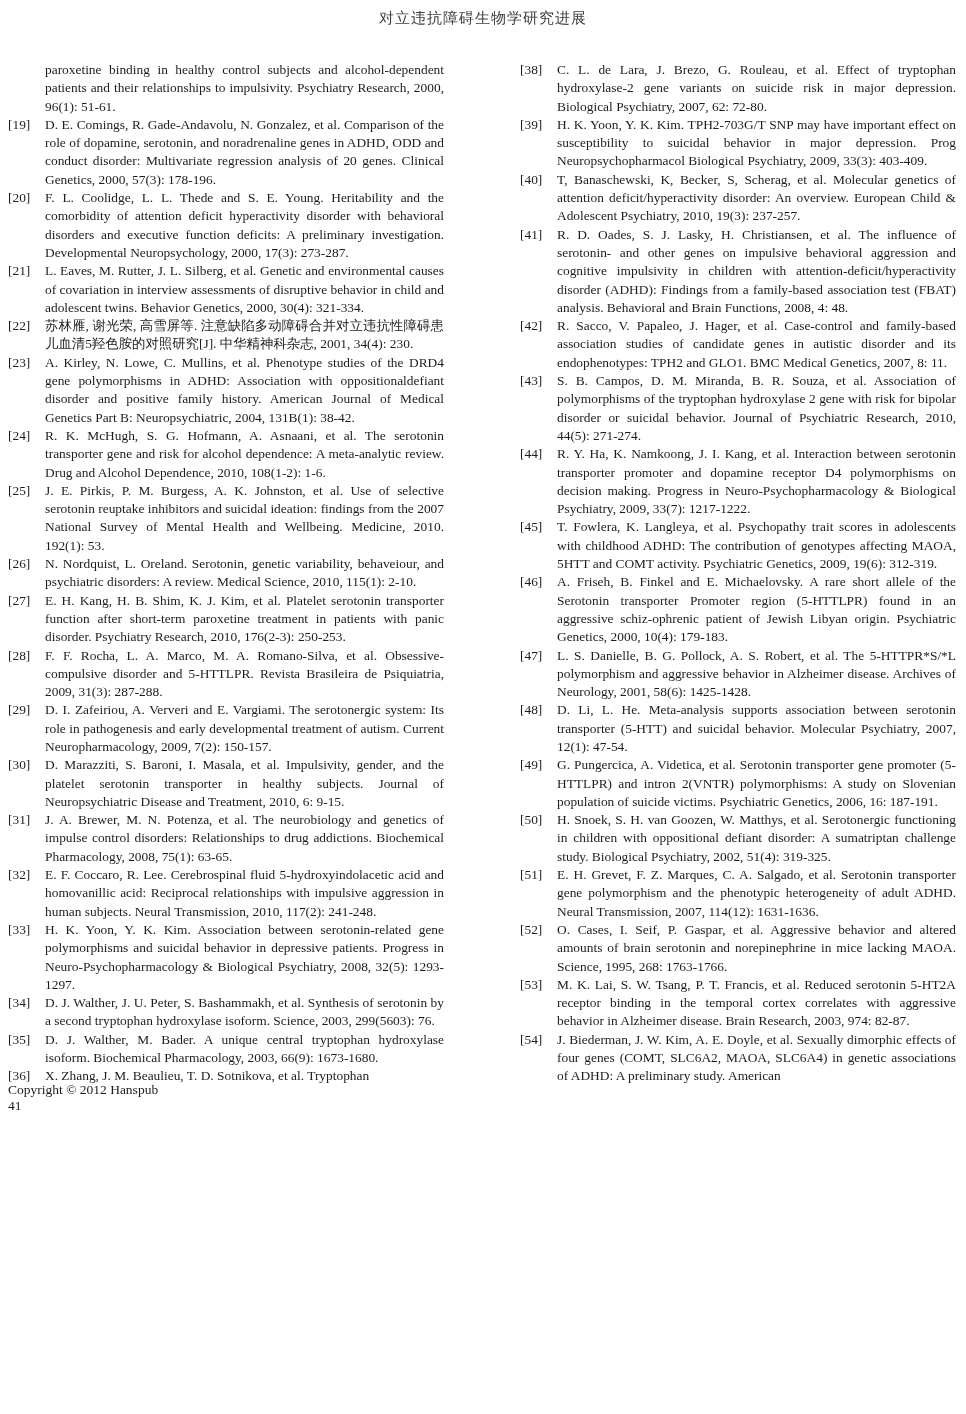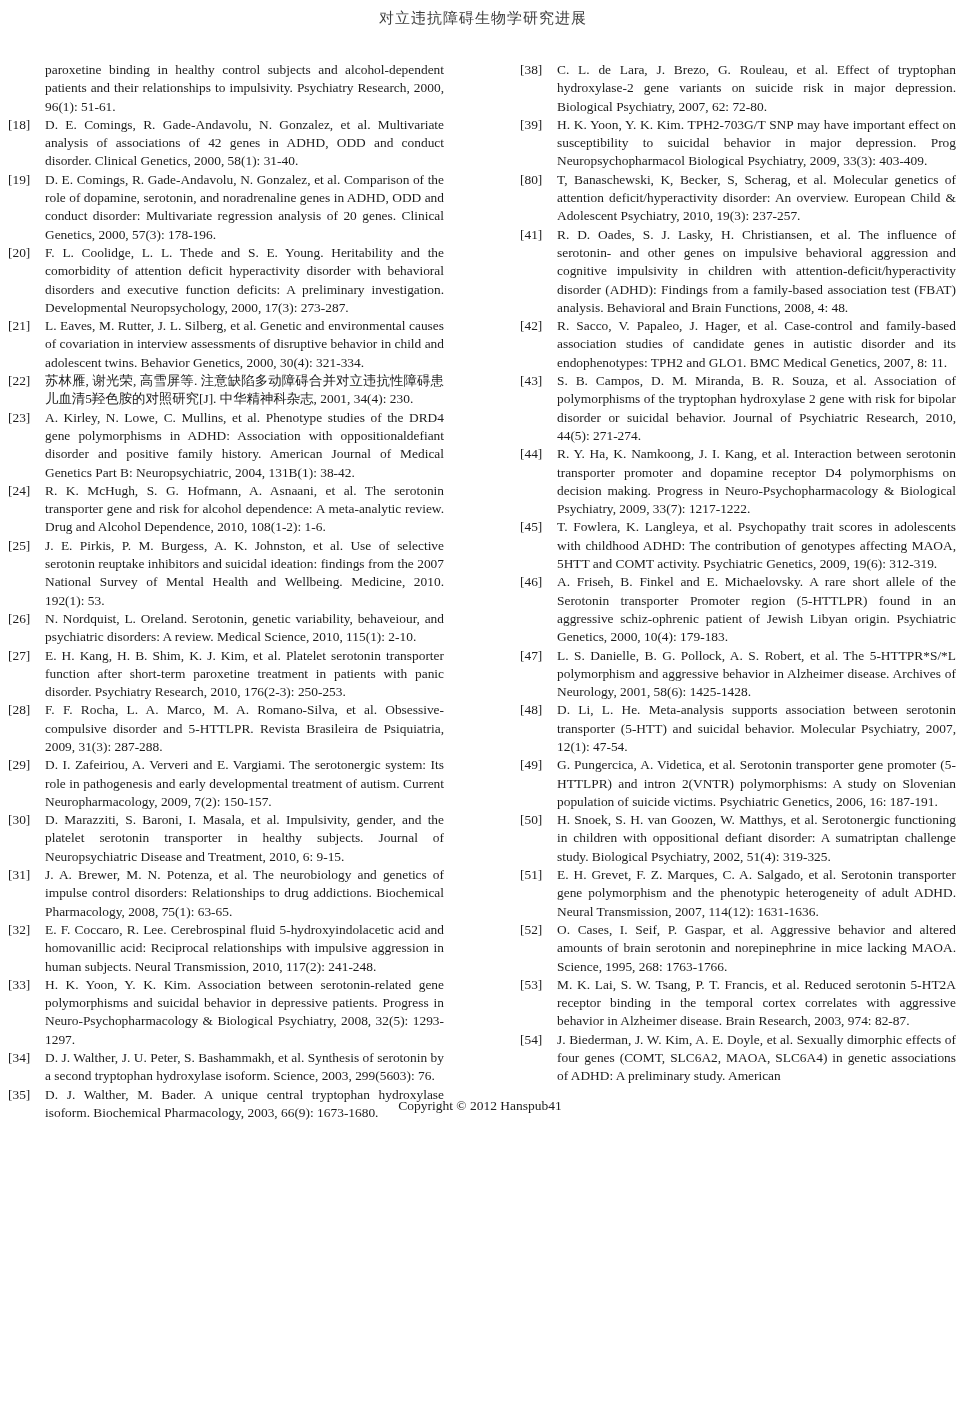--- a/index.html
+++ b/index.html
@@ -41,43 +41,40 @@
     flex: 1 1 auto;
     text-align: justify;
   }
   .footer {
     position: absolute;
     left: 0;
     right: 0;
     bottom: 6px;
     padding: 0 14px 0 8px;
     display: flex;
-    justify-content: center;
+    justify-content: space-between;
     font-size: 13.5px;
     color: #1c1c1c;
+    flex-direction: column;
   }
 </style>
 </head>
 <body>
 
 <div class="page">
 
   <div class="header">对立违抗障碍生物学研究进展</div>
 
   <div class="content">
     <div class="col">
         <div class="ref">
           <span class="num"></span>
           <span class="txt">paroxetine binding in healthy control subjects and alcohol-dependent patients and their relationships to impulsivity. Psychiatry Research, 2000, 96(1): 51-61.</span>
         </div>
         <div class="ref">
-          <span class="num">[18]</span>
-          <span class="txt">D. E. Comings, R. Gade-Andavolu, N. Gonzalez, et al. Multivariate analysis of associations of 42 genes in ADHD, ODD and conduct disorder. Clinical Genetics, 2000, 58(1): 31-40.</span>
-        </div>
-        <div class="ref">
           <span class="num">[19]</span>
           <span class="txt">D. E. Comings, R. Gade-Andavolu, N. Gonzalez, et al. Comparison of the role of dopamine, serotonin, and noradrenaline genes in ADHD, ODD and conduct disorder: Multivariate regression analysis of 20 genes. Clinical Genetics, 2000, 57(3): 178-196.</span>
         </div>
         <div class="ref">
           <span class="num">[20]</span>
           <span class="txt">F. L. Coolidge, L. L. Thede and S. E. Young. Heritability and the comorbidity of attention deficit hyperactivity disorder with behavioral disorders and executive function deficits: A preliminary investigation. Developmental Neuropsychology, 2000, 17(3): 273-287.</span>
         </div>
         <div class="ref">
           <span class="num">[21]</span>
           <span class="txt">L. Eaves, M. Rutter, J. L. Silberg, et al. Genetic and environmental causes of covariation in interview assessments of disruptive behavior in child and adolescent twins. Behavior Genetics, 2000, 30(4): 321-334.</span>
@@ -146,21 +143,21 @@
     <div class="col">
         <div class="ref">
           <span class="num">[38]</span>
           <span class="txt">C. L. de Lara, J. Brezo, G. Rouleau, et al. Effect of tryptophan hydroxylase-2 gene variants on suicide risk in major depression. Biological Psychiatry, 2007, 62: 72-80.</span>
         </div>
         <div class="ref">
           <span class="num">[39]</span>
           <span class="txt">H. K. Yoon, Y. K. Kim. TPH2-703G/T SNP may have important effect on susceptibility to suicidal behavior in major depression. Prog Neuropsychopharmacol Biological Psychiatry, 2009, 33(3): 403-409.</span>
         </div>
         <div class="ref">
-          <span class="num">[80]</span>
+          <span class="num">[40]</span>
           <span class="txt">T, Banaschewski, K, Becker, S, Scherag, et al. Molecular genetics of attention deficit/hyperactivity disorder: An overview. European Child &amp; Adolescent Psychiatry, 2010, 19(3): 237-257.</span>
         </div>
         <div class="ref">
           <span class="num">[41]</span>
           <span class="txt">R. D. Oades, S. J. Lasky, H. Christiansen, et al. The influence of serotonin- and other genes on impulsive behavioral aggression and cognitive impulsivity in children with attention-deficit/hyperactivity disorder (ADHD): Findings from a family-based association test (FBAT) analysis. Behavioral and Brain Functions, 2008, 4: 48.</span>
         </div>
         <div class="ref">
           <span class="num">[42]</span>
           <span class="txt">R. Sacco, V. Papaleo, J. Hager, et al. Case-control and family-based association studies of candidate genes in autistic disorder and its endophenotypes: TPH2 and GLO1. BMC Medical Genetics, 2007, 8: 11.</span>
         </div>

